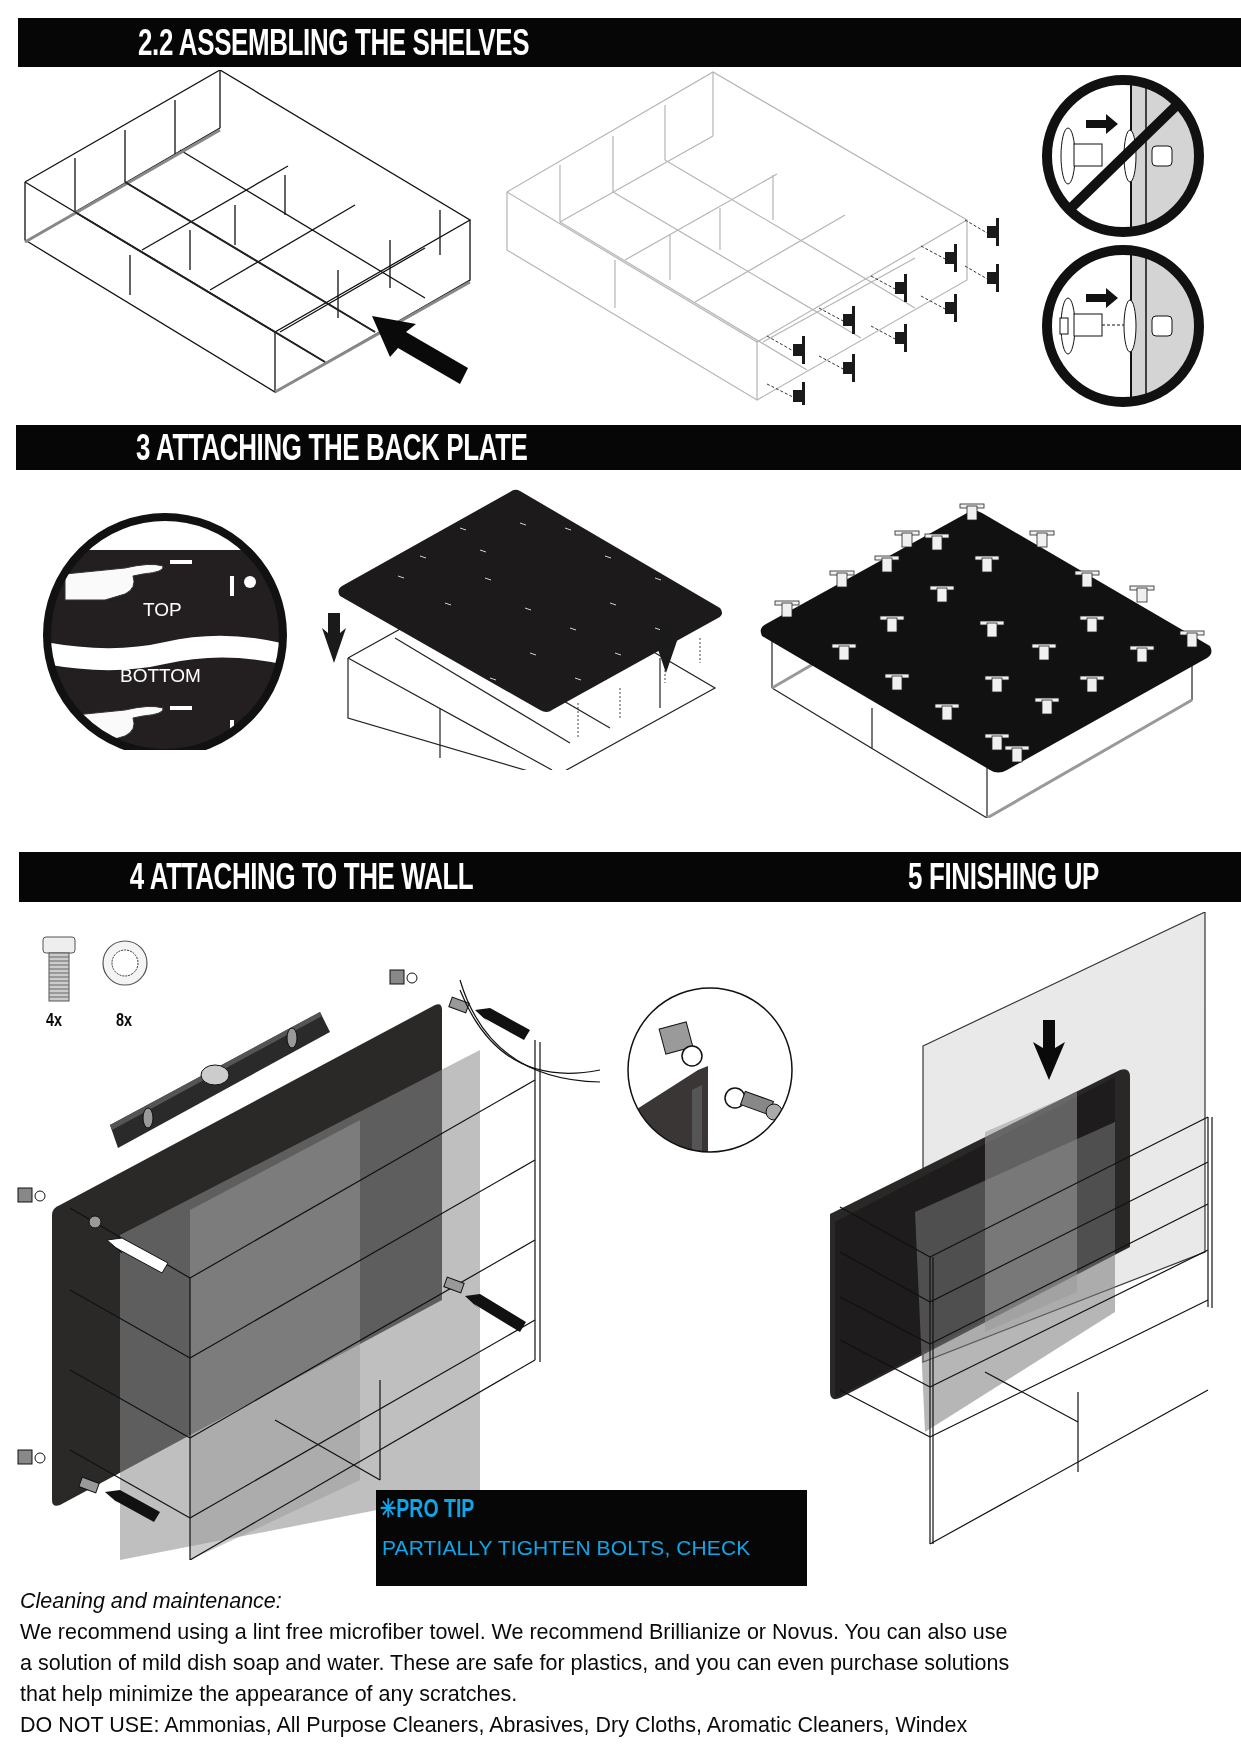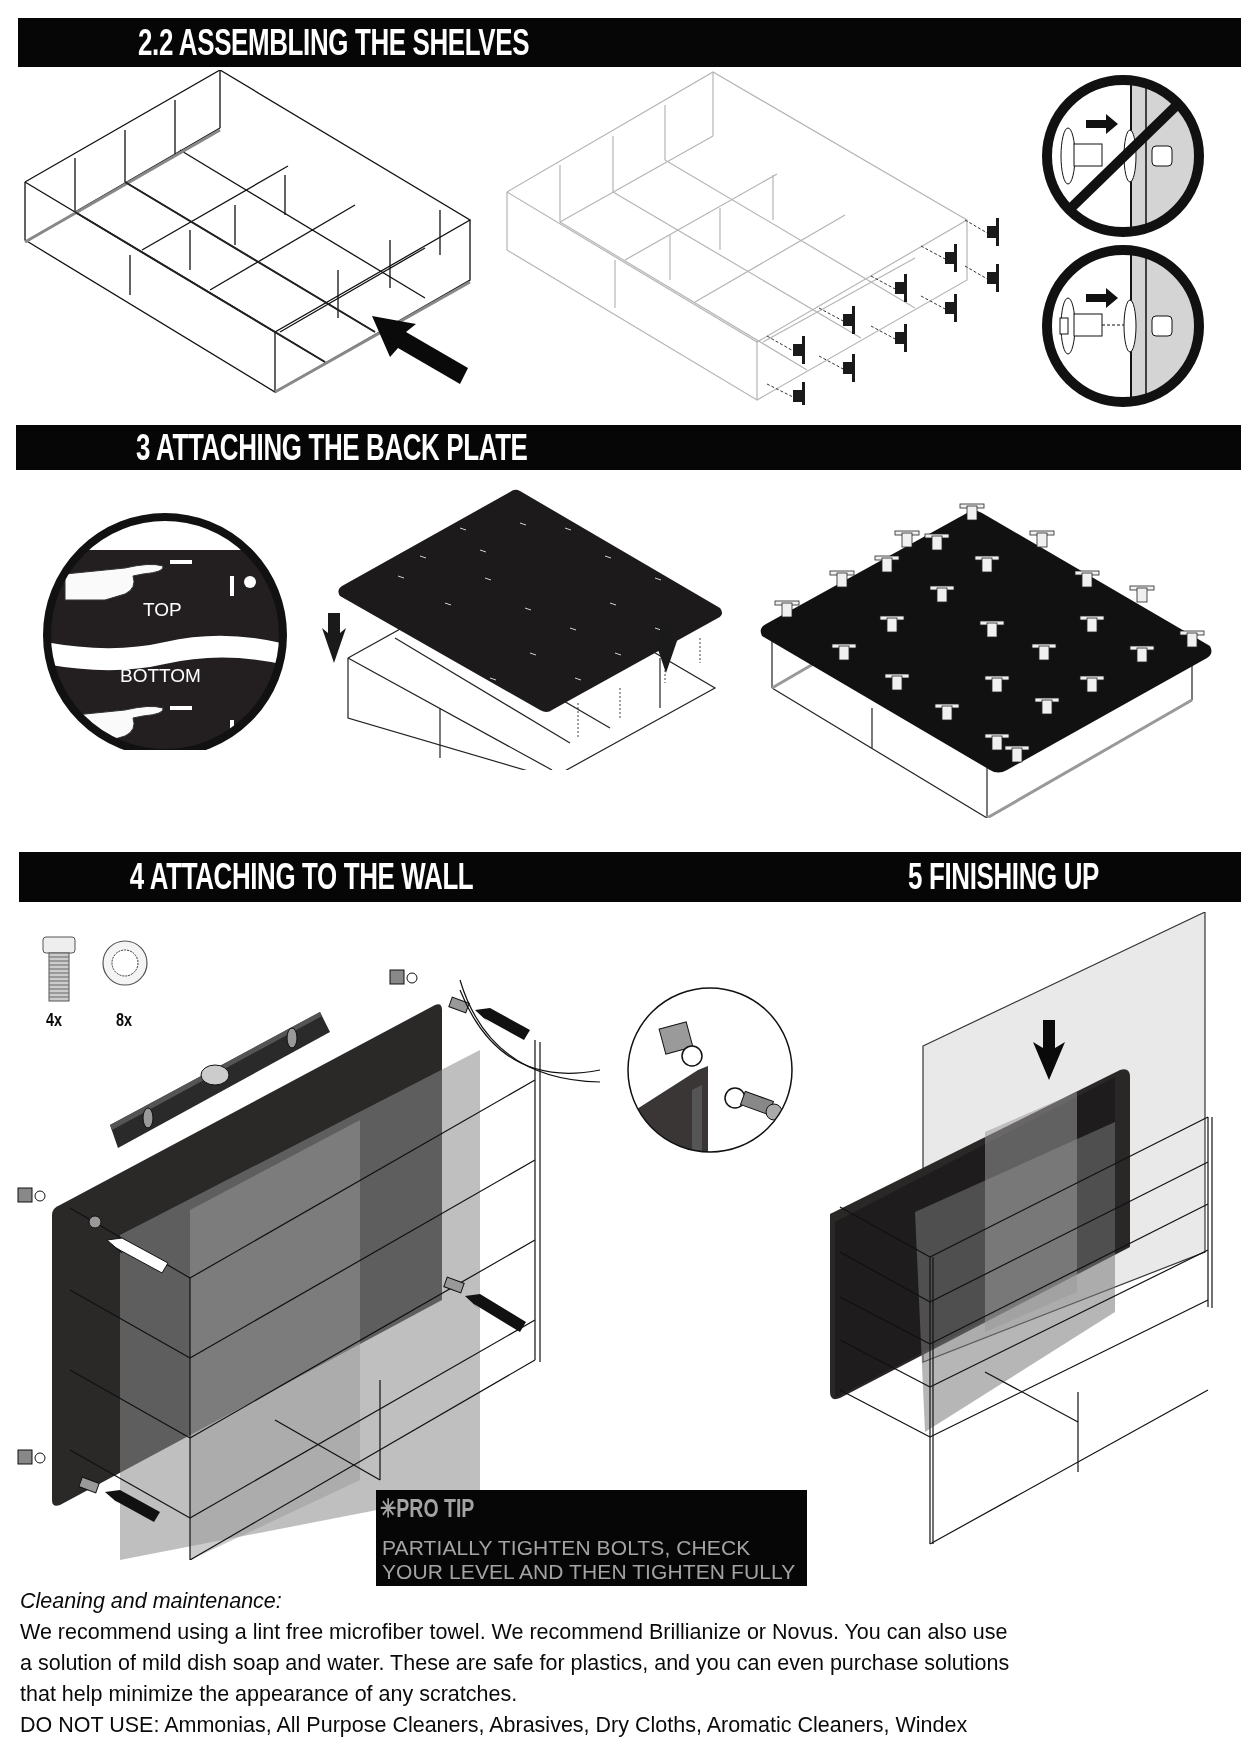--- a/index.html
+++ b/index.html
@@ -2,21 +2,21 @@
 <html><head>
 <meta charset="utf-8">
 <style>
   html, body { margin: 0; padding: 0; background: #ffffff; }
   body { width: 1241px; height: 1754px; position: relative; overflow: hidden; font-family: "Liberation Sans", sans-serif; color: #0a0a0a; }
   .banner { position: absolute; background: #060606; color: #ffffff; display: flex; align-items: center; justify-content: flex-start; padding-left: 44px; }
   .banner-title { font-family: "Liberation Sans", sans-serif; font-weight: 700; font-size: 36px; letter-spacing: -0.5px; transform: scaleX(0.72); transform-origin: center; white-space: nowrap; line-height: 1; }
   .illus { position: absolute; }
   .illus svg { display: block; width: 100%; height: 100%; }
   .hw-label { position: absolute; font-family: "Liberation Sans", sans-serif; font-weight: 700; font-size: 18px; transform: scaleX(0.8); transform-origin: left top; }
-  .pro-tip { position: absolute; left: 376px; top: 1490px; width: 431px; height: 96px; background: #060606; color: #a3a3a3; }
+  .pro-tip { position: absolute; left: 376px; top: 1490px; width: 431px; height: 96px; background: #060606; color: #0ea5e9; }
   .pro-tip-title { position: absolute; left: 4px; top: 4px; font-family: "Liberation Sans", sans-serif; font-weight: 700; font-size: 25px; transform: scaleX(0.78); transform-origin: left top; white-space: nowrap; }
   .pro-tip-line { position: absolute; left: 6px; font-family: "Liberation Sans", sans-serif; font-size: 21px; white-space: nowrap; letter-spacing: 0.1px; }
   .maint { position: absolute; left: 20px; width: 1210px; font-family: "Liberation Sans", sans-serif; font-size: 21.5px; white-space: nowrap; line-height: 31px; }
   .callout-text { font-family: "Liberation Sans", sans-serif; fill: #ffffff; font-size: 19px; }
 </style>
 </head>
 <body>
 
 <div class="banner" style="left:18px; top:18px; width:1205px; height:49px;">
   <span class="banner-title">2.2 ASSEMBLING THE SHELVES</span>
@@ -505,21 +505,20 @@
       <rect x="302" y="126" width="30" height="14" fill="#888" stroke="#111" transform="rotate(20 317 133)"></rect>
       <circle cx="334" cy="142" r="8" fill="#aaa" stroke="#111"></circle>
     </g>
     <circle cx="270" cy="100" r="82" fill="none" stroke="#111" stroke-width="1.5"></circle>
   </svg>
 </div>
 
 <div class="pro-tip">
   <div class="pro-tip-title">✳PRO TIP</div>
   <div class="pro-tip-line" style="top:46px;">PARTIALLY TIGHTEN BOLTS, CHECK</div>
-  <div class="pro-tip-line" style="top:70px;">YOUR LEVEL AND THEN TIGHTEN FULLY</div>
 </div>
 
 <div class="illus" style="left:815px; top:912px; width:420px; height:640px;">
   <svg viewBox="0 0 420 640">
 
     <polygon points="108,134 390,0 390,340 108,450" fill="#e6e6e6" stroke="#111" stroke-width="1.2" opacity="0.85"></polygon>
 
     <path d="M15,302 L305,158 Q315,155 315,165 L315,335 L25,486 Q15,490 15,480 Z" fill="#2a2727"></path>
     <polygon points="20,310 300,165 300,340 20,486" fill="#1e1c1c"></polygon>
     <polygon points="100,300 300,210 300,400 110,520" fill="#7a7a7a" opacity="0.55"></polygon>

